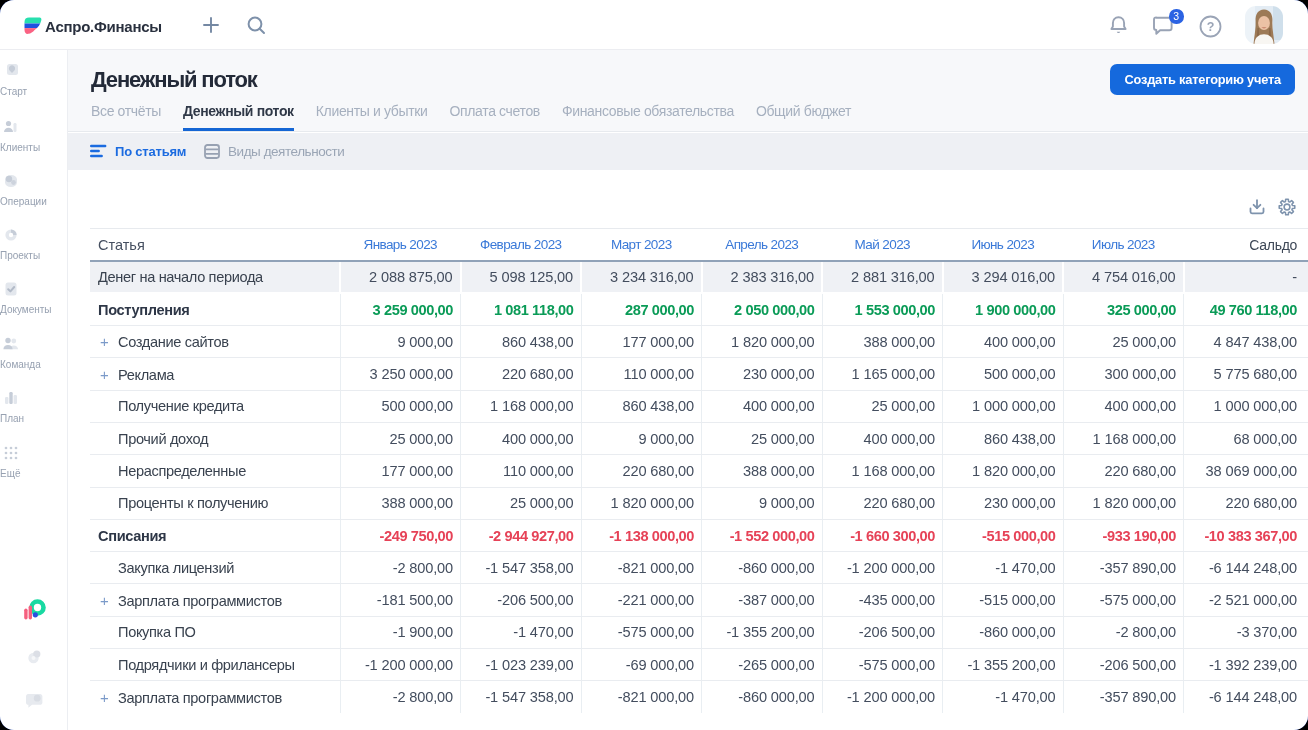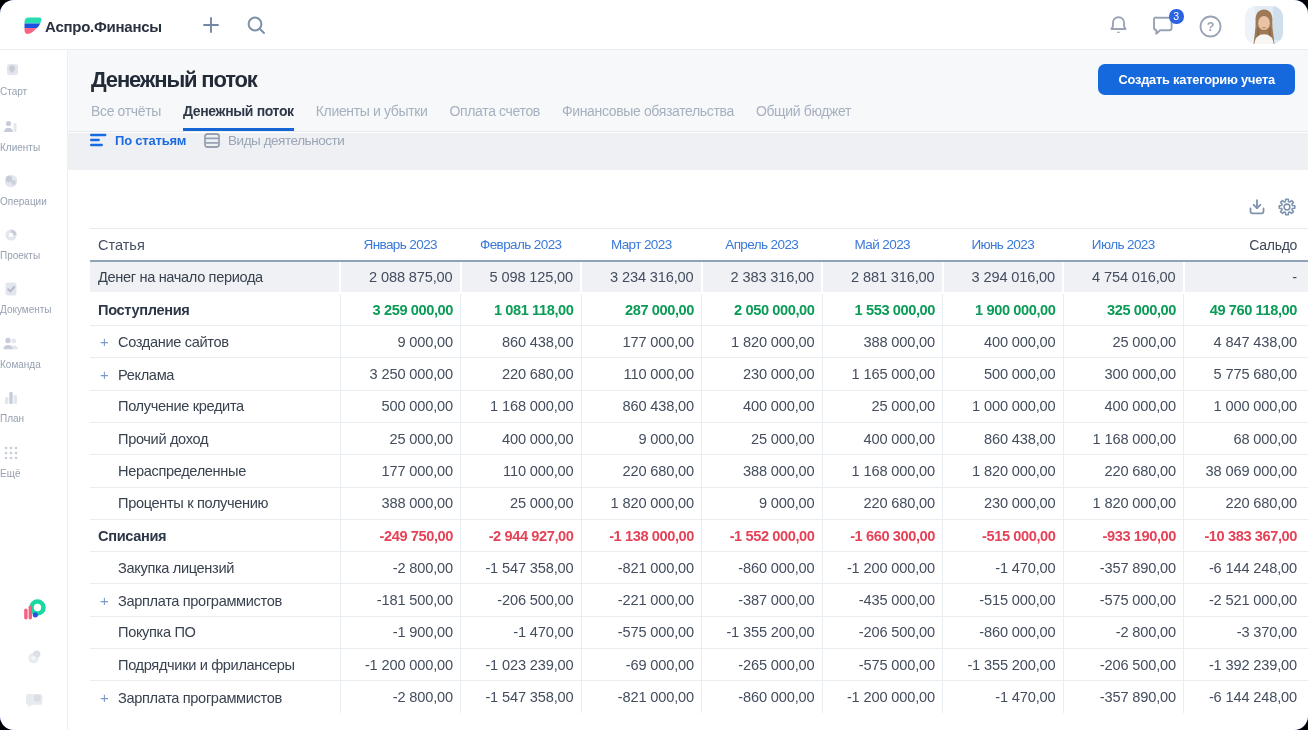--- a/index.html
+++ b/index.html
@@ -18,24 +18,24 @@
 .slabel { font-size:10px; color:#97a1b1; margin-top:4px; }
 .sbottom { position:absolute; left:0; width:67px; text-align:center; }
 
 
 .main { position:absolute; top:50px; left:68px; width:1240px; height:680px; background:#fff; }
 .head { position:absolute; top:0; left:0; width:1240px; height:81.5px; background:#f7f8fa; border-bottom:1px solid #e7eaee; }
 .h1 { position:absolute; left:23px; top:17px; font-size:22px; font-weight:700; color:#232a38; letter-spacing:-1.15px; }
 .tabs { position:absolute; left:23px; bottom:0; display:flex; gap:22px; }
 .tab { font-size:14px; letter-spacing:-0.35px; color:#a6b0bf; padding-bottom:12px; white-space:nowrap; }
 .tab.act { color:#2f3847; font-weight:700; padding-bottom:9px; border-bottom:3px solid #1566d4; }
-.createbtn { position:absolute; right:13px; top:13.5px; height:31.5px; padding:0 20px; background:#1569dd; border-radius:7px; color:#fff; font-size:12.8px; font-weight:700; line-height:31.5px; letter-spacing:-0.2px; }
+.createbtn { position:absolute; right:13px; top:13.5px; height:31.5px; padding:0 14px; background:#1569dd; border-radius:7px; color:#fff; font-size:12.8px; font-weight:700; line-height:31.5px; letter-spacing:-0.2px; }
 
 .band { position:absolute; top:82.5px; left:0; width:1240px; height:37.5px; background:#eef0f4; }
-.band .bitem { position:absolute; top:0; height:37.5px; display:flex; align-items:flex-start; gap:8px; font-size:14px; letter-spacing:-0.2px; }
+.band .bitem { position:absolute; top:0; height:37.5px; display:flex; align-items:center; gap:8px; font-size:14px; letter-spacing:-0.2px; }
 .band .bitem.b1 { left:22px; color:#1b6be0; font-weight:700; font-size:13px; }
 .band .bitem.b2 { left:136px; color:#9aa5b5; font-size:13.5px; letter-spacing:-0.45px; }
 
 
 .frow { position:absolute; top:138px; left:22px; height:30px; display:flex; gap:10px; align-items:center; }
 .fblue { height:30px; background:#1467d9; border-radius:6px; color:#fff; font-size:14px; display:flex; align-items:center; }
 .fblue .fic { padding:0 10px 0 11px; display:flex; align-items:center; }
 .fblue .ftx { border-left:1px solid rgba(255,255,255,0.35); padding:0 10px 0 11px; line-height:30px; letter-spacing:-0.2px; }
 .fblue .fx { padding-right:11px; font-size:17px; line-height:28px; }
 .fbtn { height:30px; background:#fff; border:1px solid #dfe3e9; border-radius:6px; font-size:14px; letter-spacing:-0.3px; color:#3c4554; line-height:28px; padding:0 12px; white-space:nowrap; }

